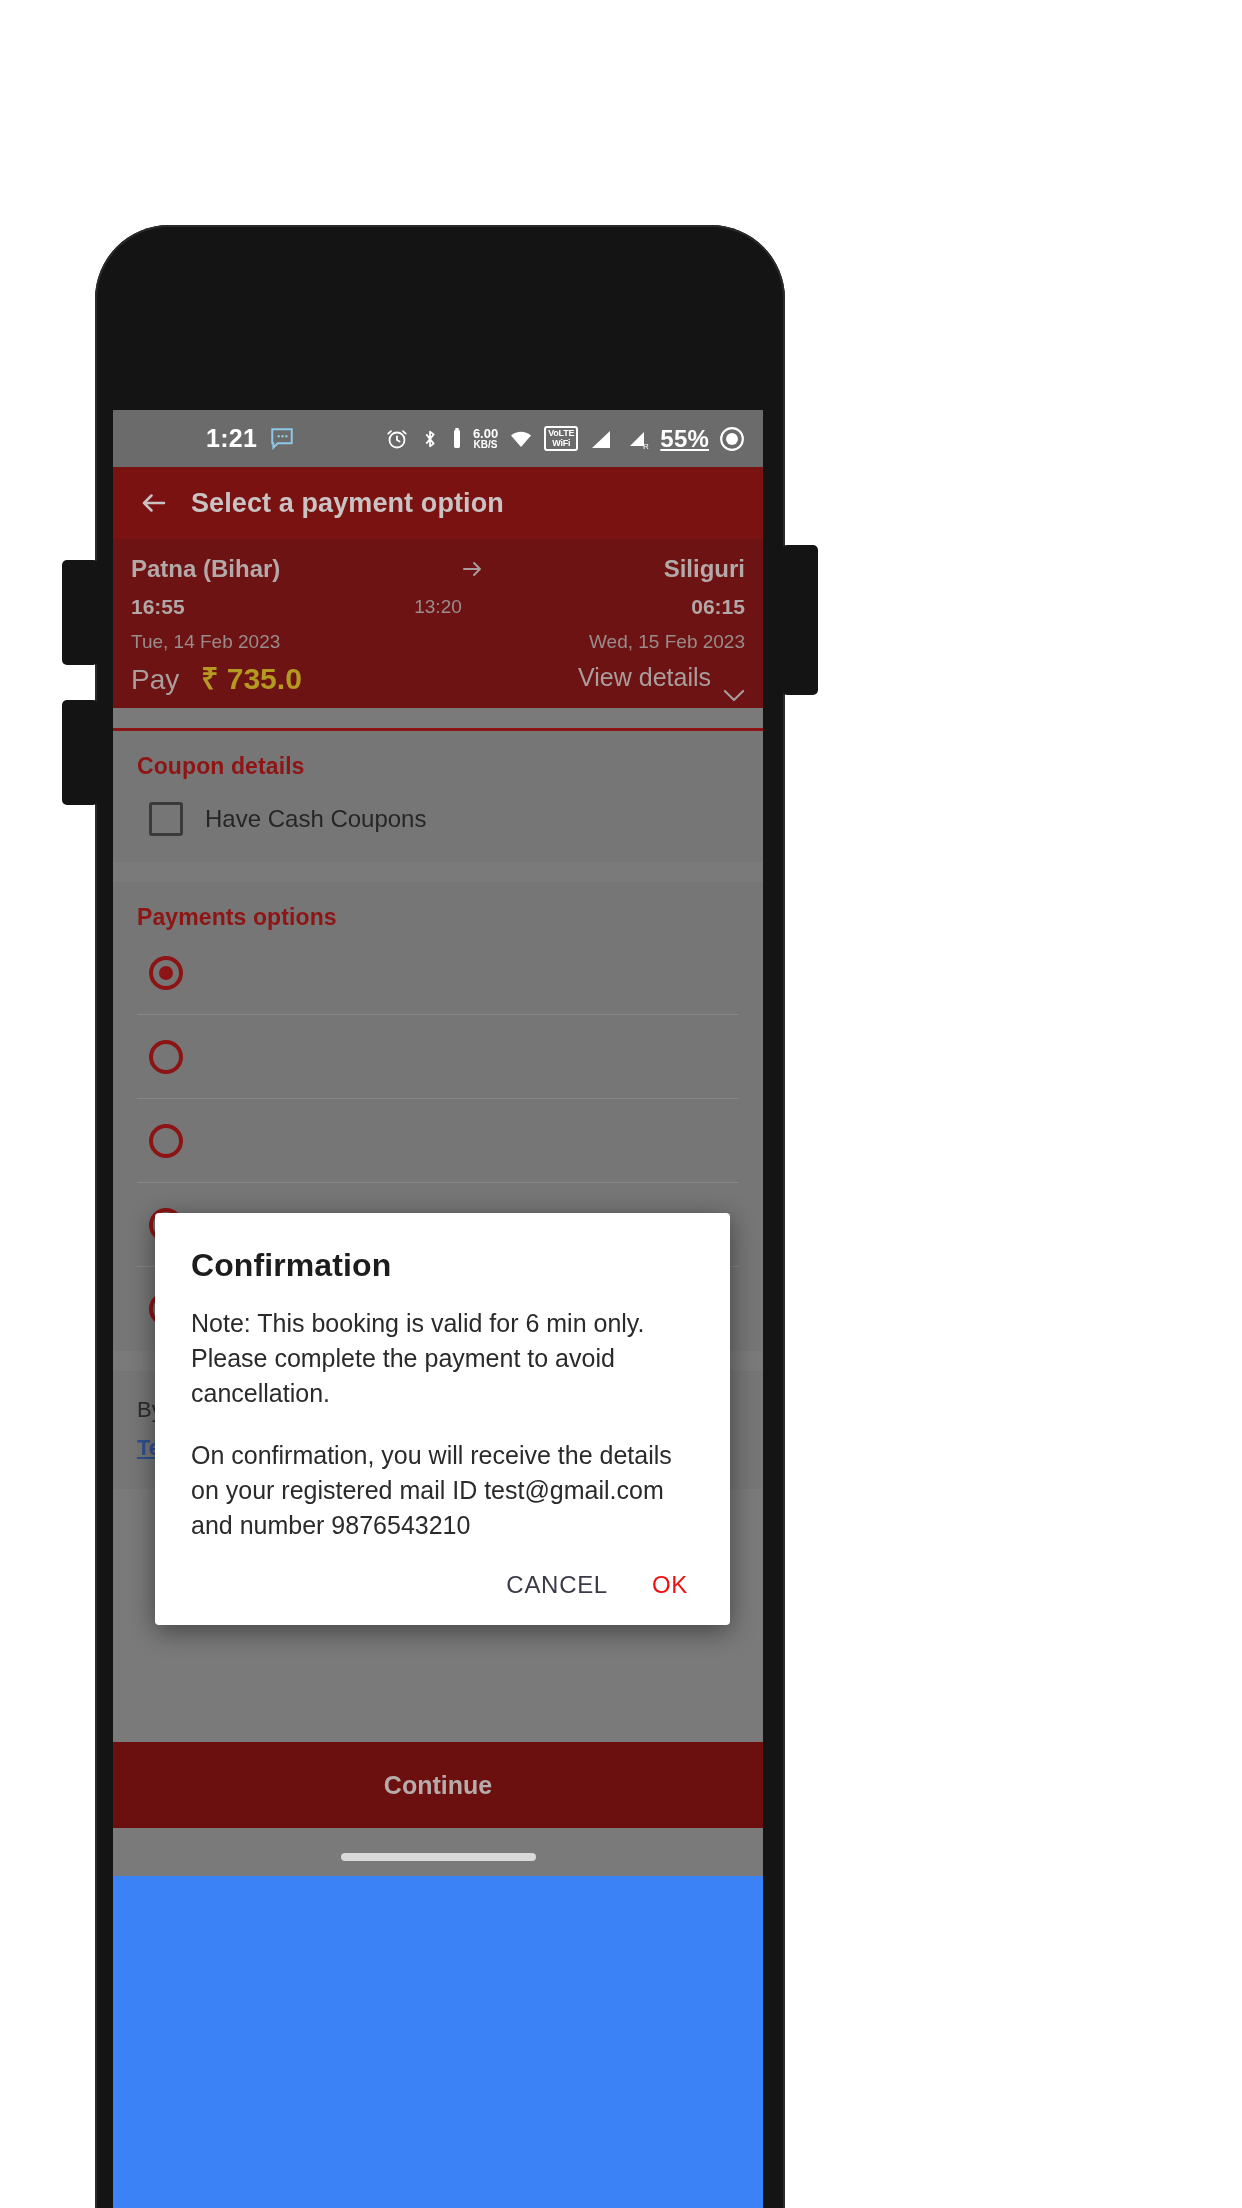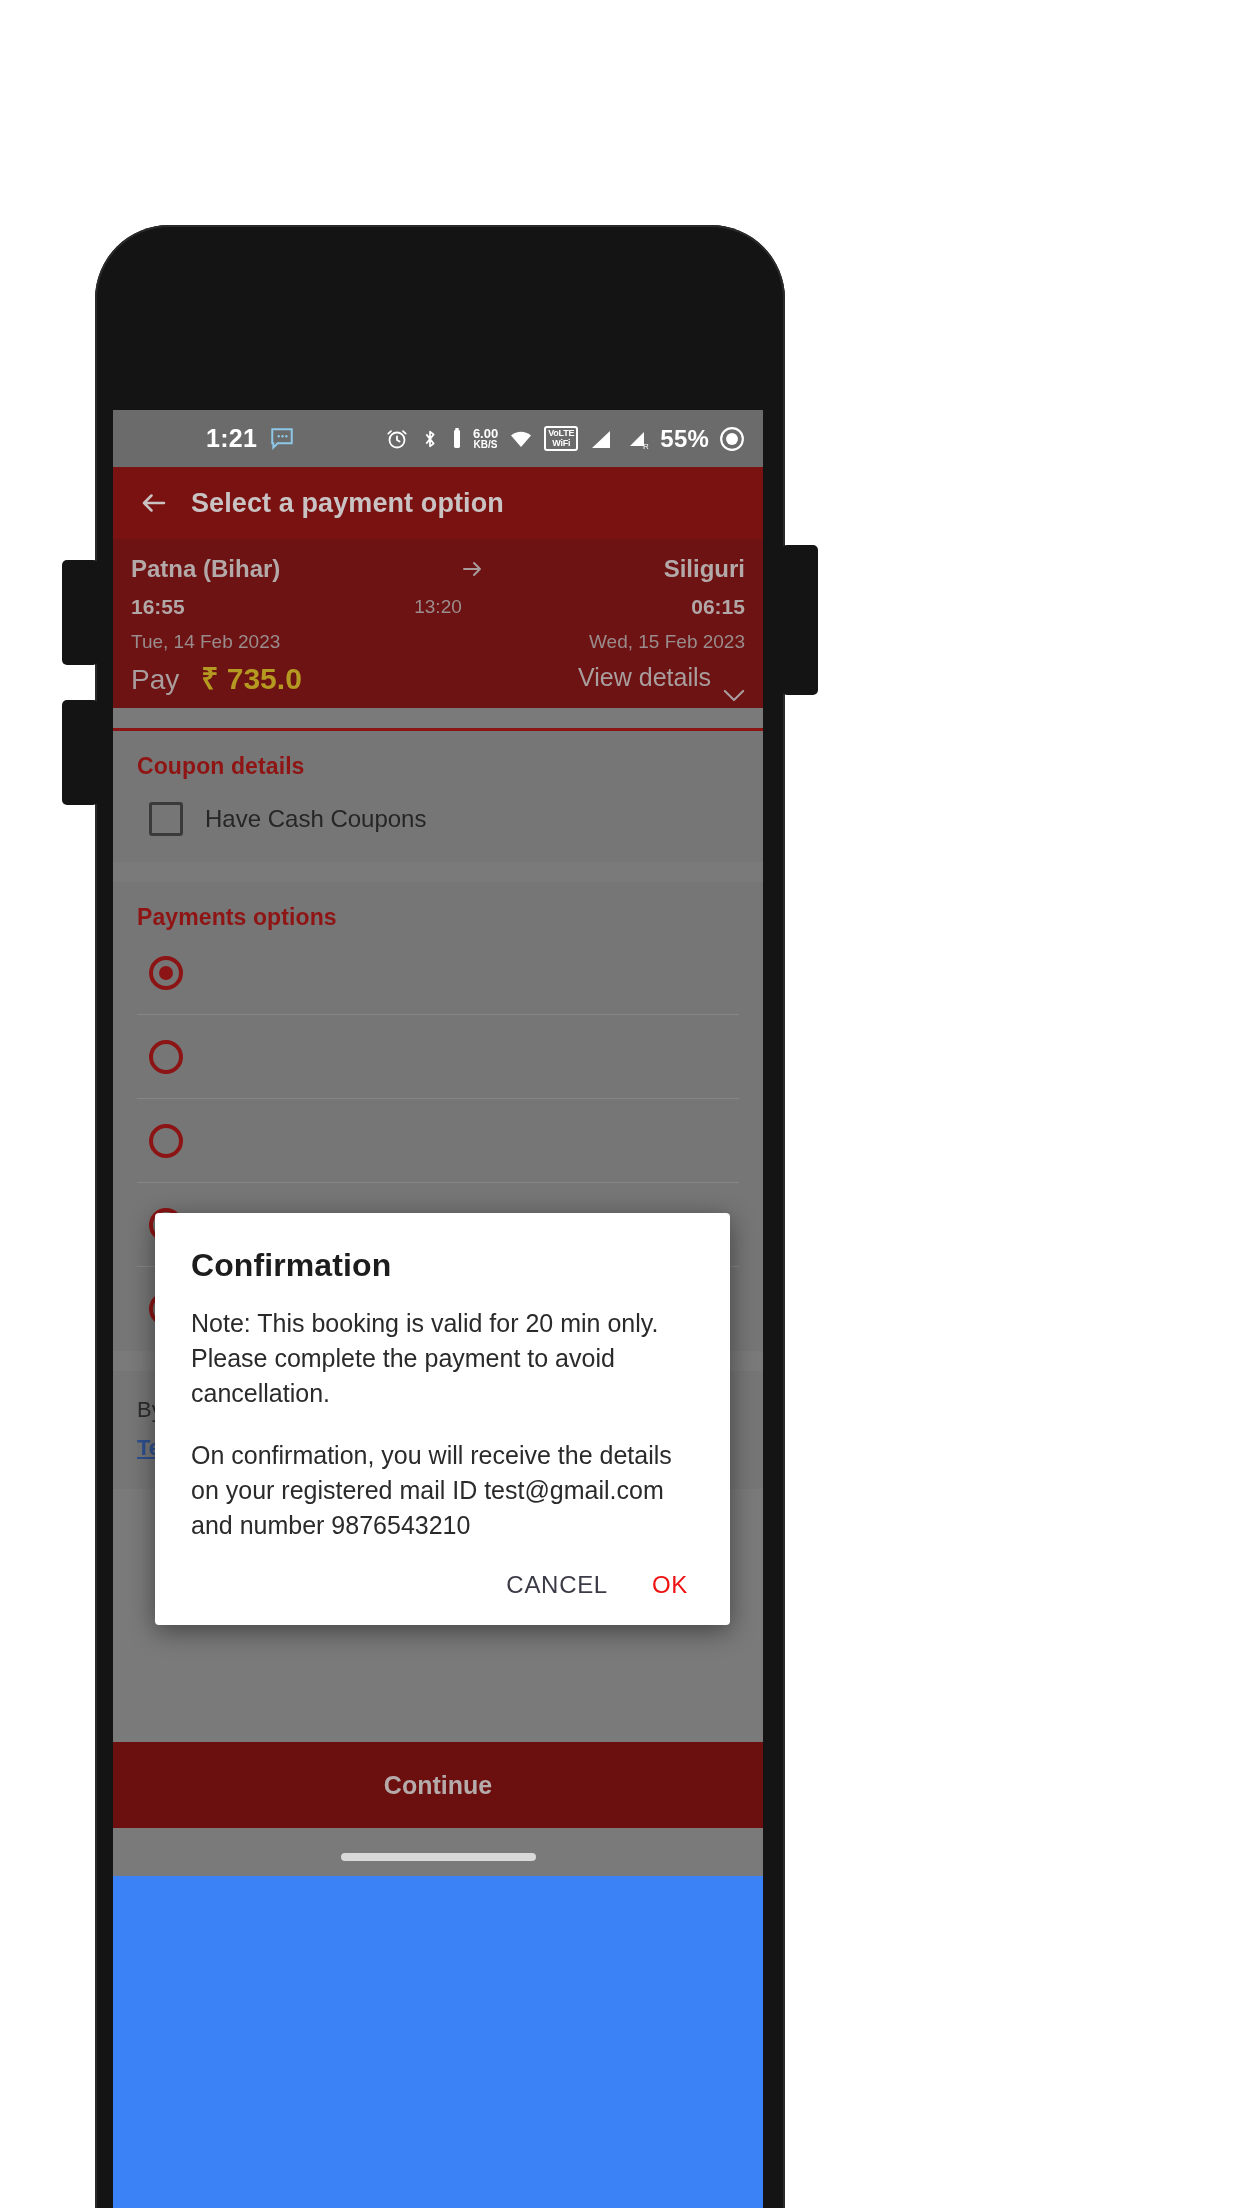--- a/index.html
+++ b/index.html
@@ -103,20 +103,21 @@
     line-height: 1.05;
     text-align: center;
     color: #fff;
     letter-spacing: -0.2px;
   }
   .sb-batt {
     font-size: 24px;
     font-weight: 600;
     color: #ffffff;
     letter-spacing: .2px;
+    text-decoration: underline;
   }
 
   
   .appbar {
     background: #7b1212;
     height: 72px;
     display: flex;
     align-items: center;
     padding: 0 18px;
     gap: 22px;
@@ -527,21 +528,21 @@
 
       <div class="navbar">
         <div class="home-ind"></div>
       </div>
     </div>
   </div>
 
   <div class="dialog">
     <div class="dlg-title">Confirmation</div>
     <div class="dlg-body">
-      <p>Note: This booking is valid for 20 min only. Please complete the payment to avoid cancellation.</p>
+      <p>Note: This booking is valid for 6 min only. Please complete the payment to avoid cancellation.</p>
       <p>On confirmation, you will receive the details on your registered mail ID test@gmail.com and number 9876543210</p>
     </div>
     <div class="dlg-actions">
       <button class="dlg-btn dlg-cancel">CANCEL</button>
       <button class="dlg-btn dlg-ok">OK</button>
     </div>
   </div>
 
 </div>
 

